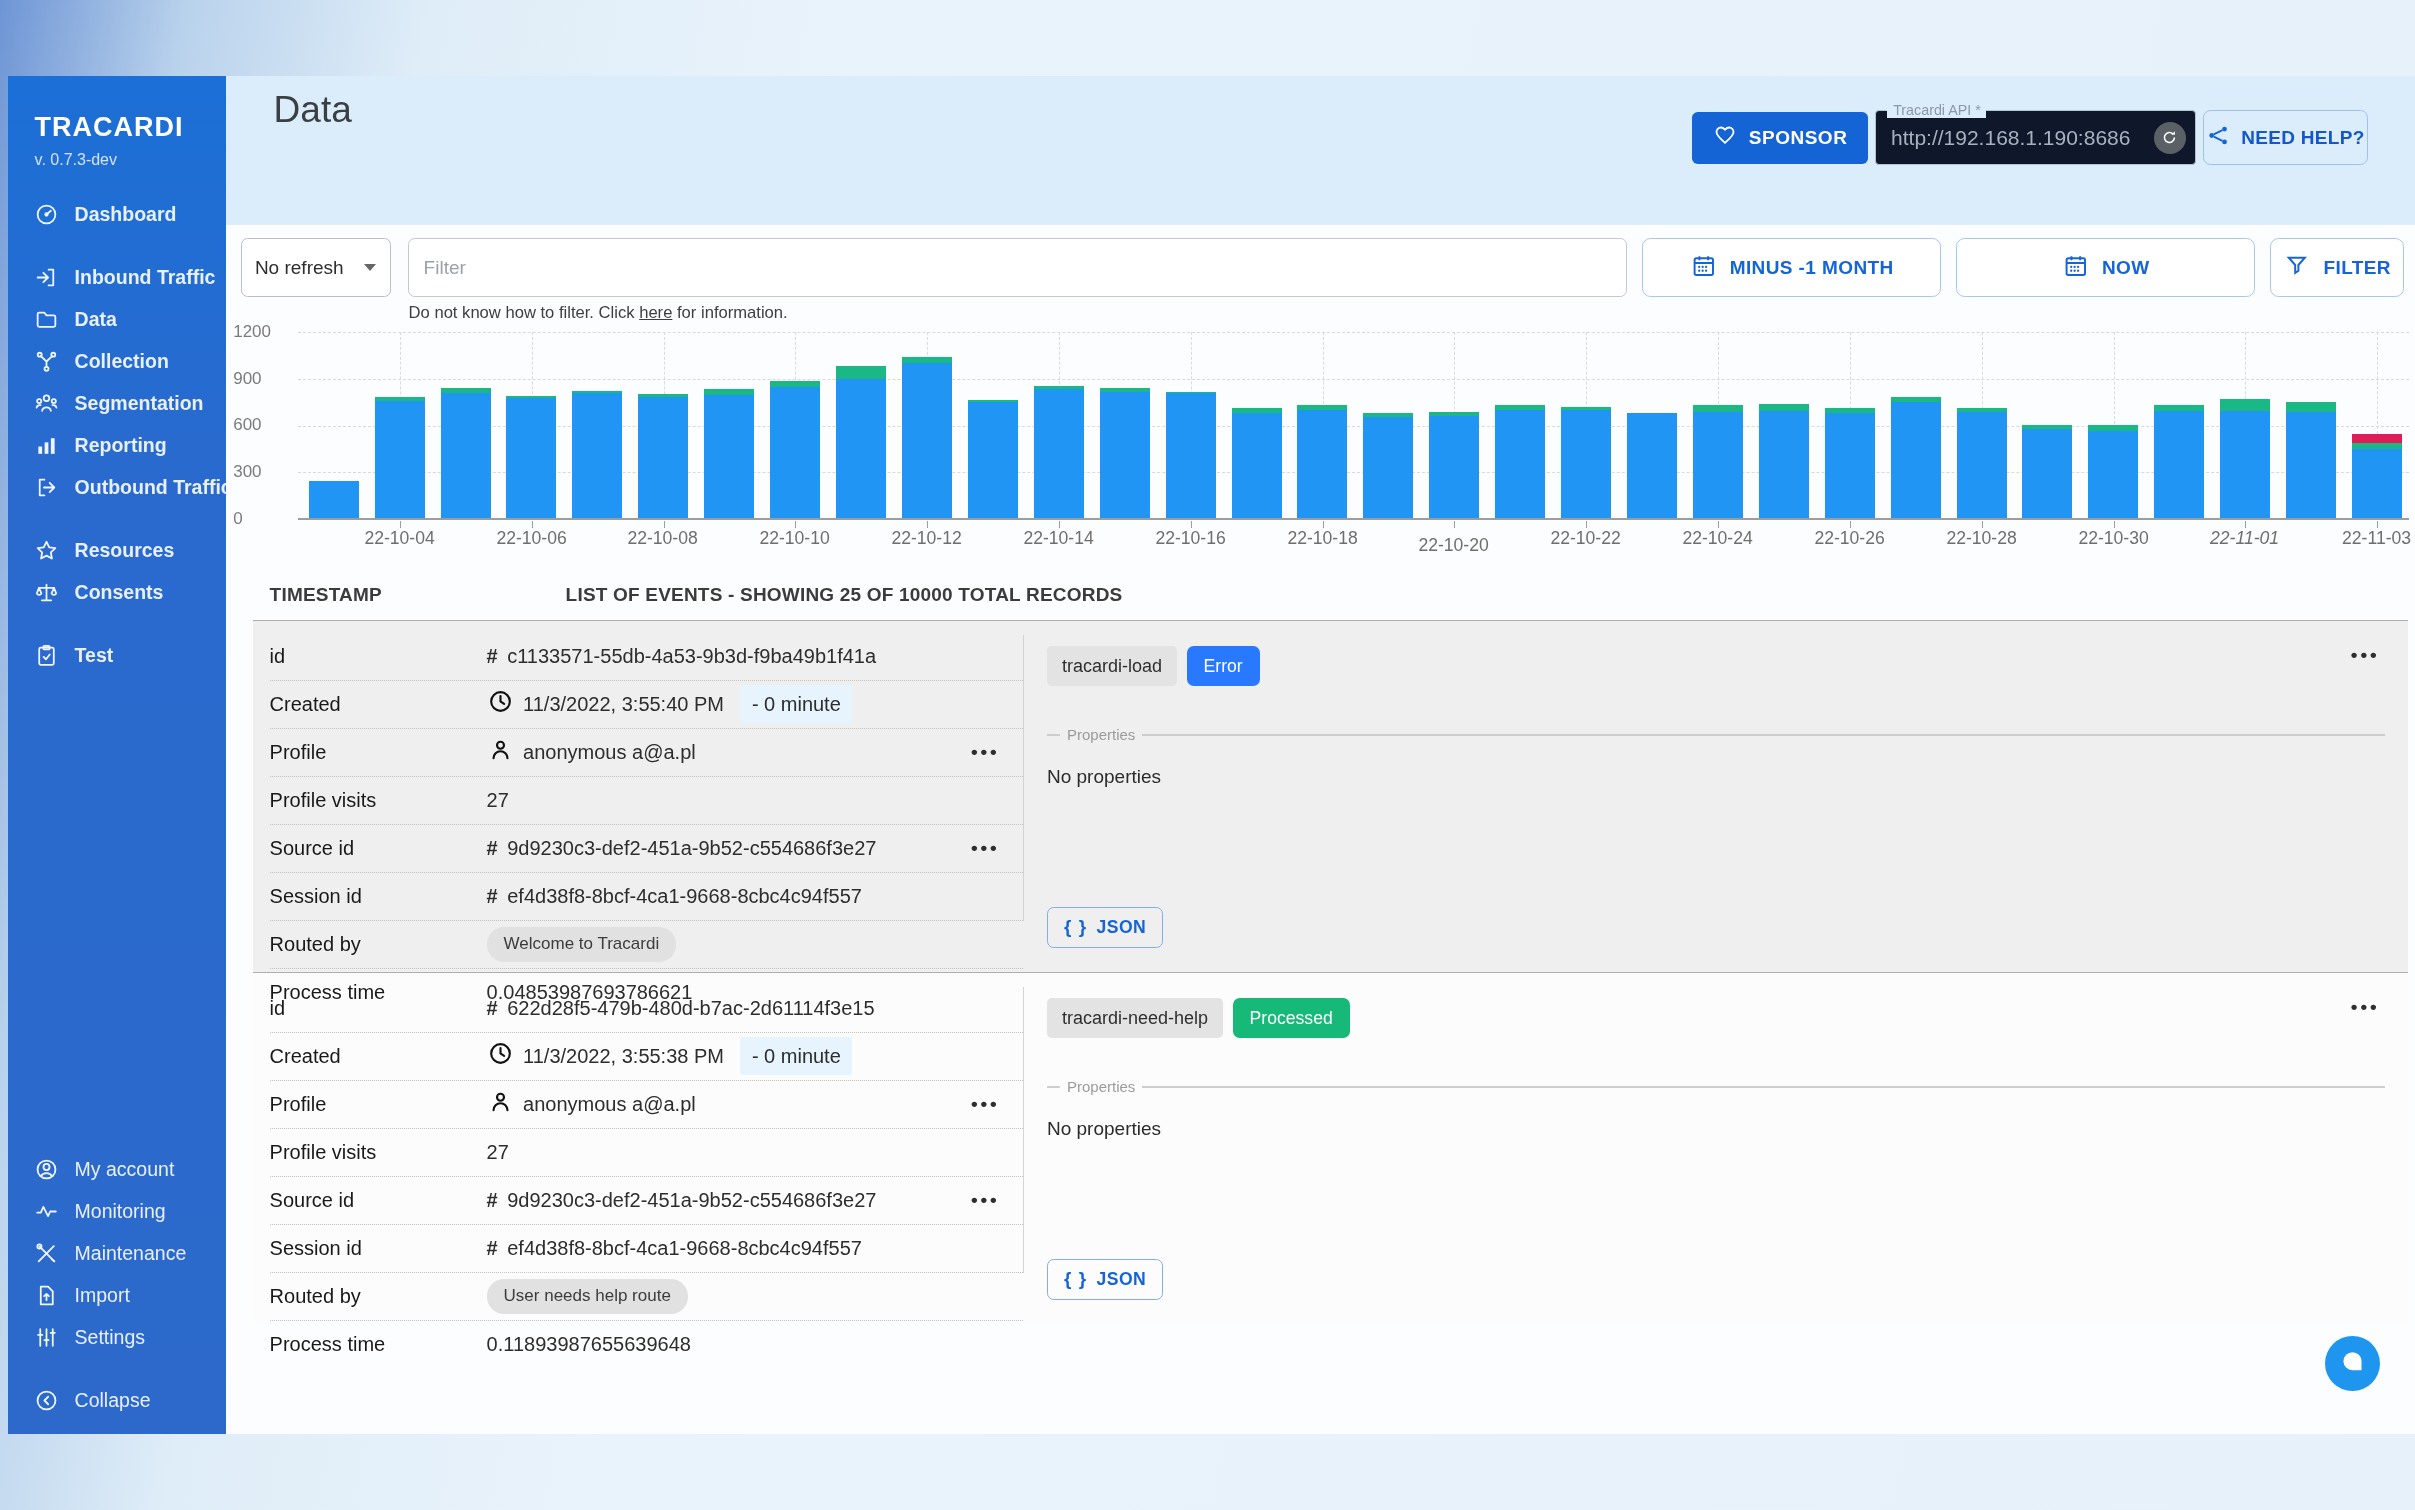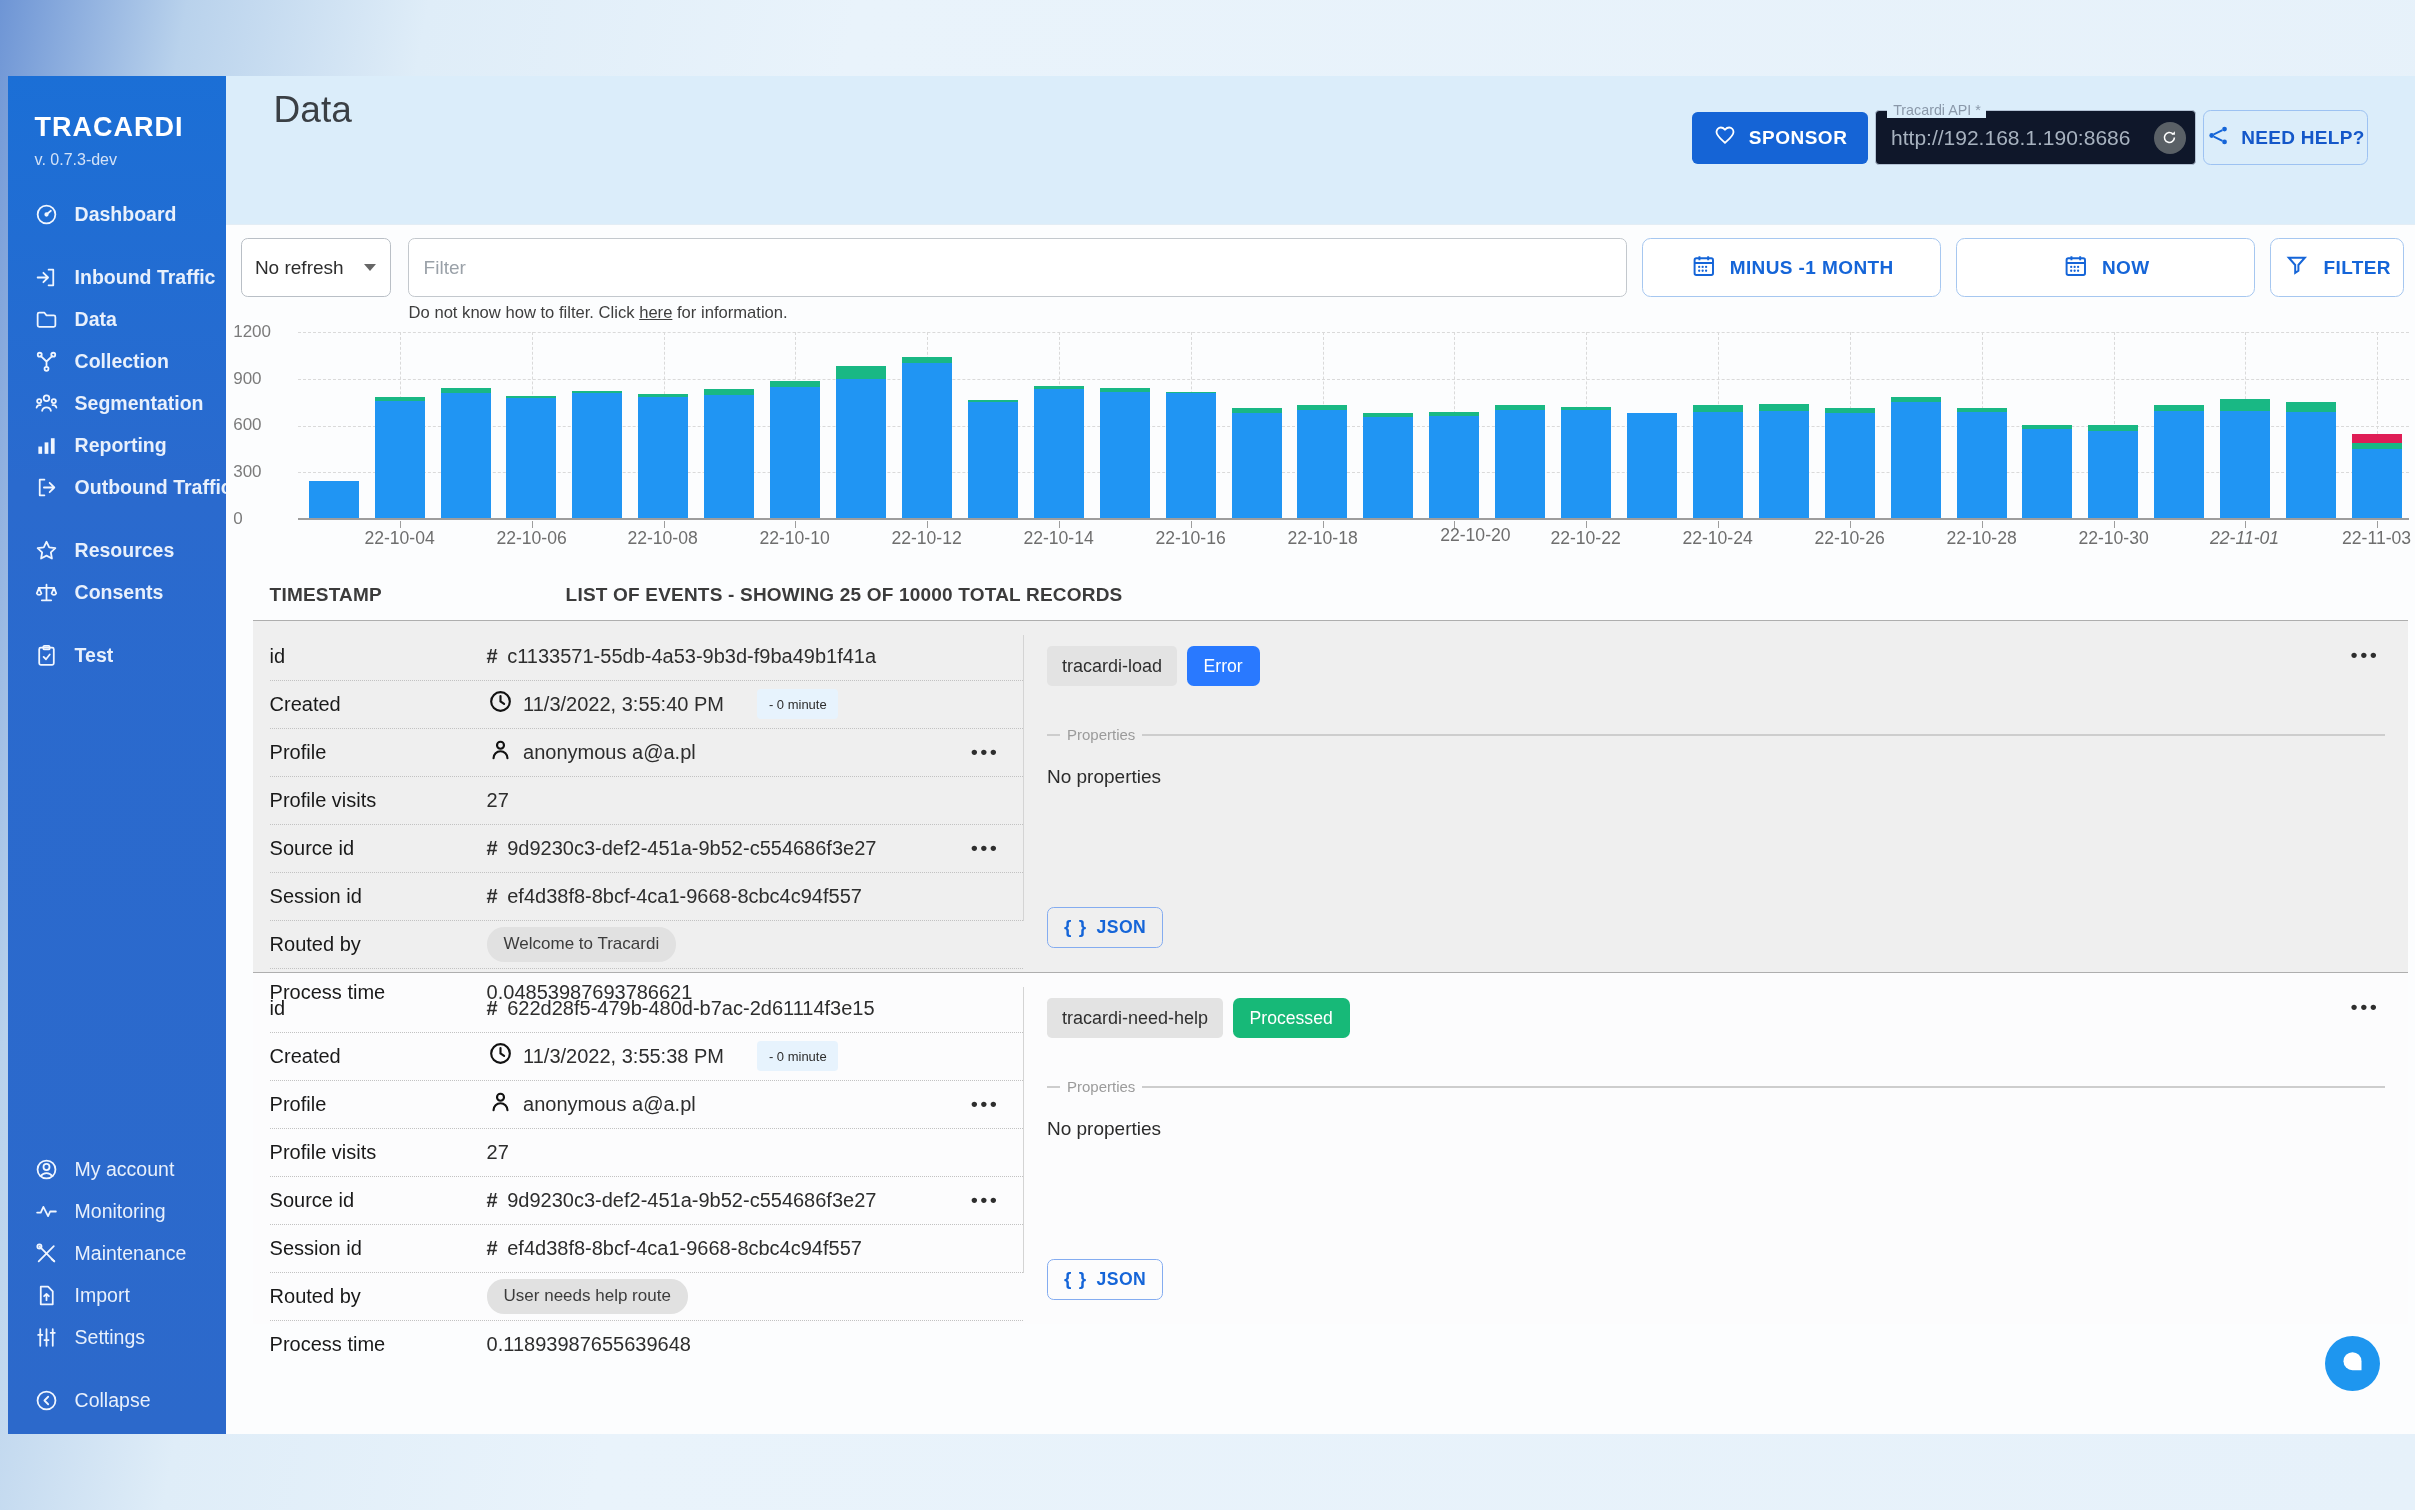--- a/index.html
+++ b/index.html
@@ -74,21 +74,21 @@
   .record { border-top:1.4px solid #aeaeae; display:flex; height:352px; }
   .record.shade { background:#efefef; }
   .record.plain { background:#fcfcfd; }
   .rec-left { width:770px; flex:none; padding:11.4px 0 0 17px; }
   .drow { height:48px; display:flex; align-items:center; border-bottom:1.4px dotted #c2c2c2; padding-right:23px; }
   .drow:last-child { border-bottom:none; }
   .dlabel { width:217px; flex:none; font-size:20px; color:#191919; }
   .dval { flex:1; display:flex; align-items:center; gap:9.5px; font-size:20px; color:#2d2d2d; white-space:nowrap; }
   .hash { font-weight:700; }
   .dval svg { width:27px; height:27px; flex:none; }
-  .minute-badge { background:#e7f3fd; border-radius:3.8px; padding:7.6px 11.4px; font-size:13px; color:#2d2d2d; margin-left:24px; }
+  .minute-badge { background:#e7f3fd; border-radius:3.8px; padding:7.6px 11.4px; font-size:20px; color:#2d2d2d; margin-left:7px; }
   .route-pill { background:#e1e1e1; border-radius:17px; padding:7.6px 17px; font-size:17px; color:#3c3c3c; }
   .dots { margin-left:auto; color:#2e2e2e; font-size:19px; font-weight:700; letter-spacing:2.9px; cursor:pointer; }
   .rec-div { width:1.4px; flex:none; background:#d4d4d4; margin:13.3px 0 51px 0; }
   .rec-right { flex:1; position:relative; padding:25px 23px 15px 23px; display:flex; flex-direction:column; }
   .chips { display:flex; align-items:center; }
   .chip-type { background:#e3e3e3; border-radius:4.8px; padding:9.5px 15px; font-size:18px; color:#2f2f2f; }
   .chip-status { margin-left:9.5px; border-radius:6.7px; padding:9.5px 17px; font-size:17.6px; color:#fff; }
   .pane-dots { position:absolute; right:28.5px; top:23px; margin-left:0; }
   .props { margin-top:40px; display:flex; align-items:center; }
   .pline-a { width:13.3px; height:1.9px; background:#cdcdcd; }
@@ -389,21 +389,21 @@
         <div class="xtickmark" style="left: 833px; top: 196px;"></div>
         <div class="xlabel" style="left: 776px; top: 203px;">22-10-14</div>
         <div class="gridv" style="left: 965px; top: 7.6px; height: 186px;"></div>
         <div class="xtickmark" style="left: 965px; top: 196px;"></div>
         <div class="xlabel" style="left: 908px; top: 203px;">22-10-16</div>
         <div class="gridv" style="left: 1097px; top: 7.6px; height: 186px;"></div>
         <div class="xtickmark" style="left: 1097px; top: 196px;"></div>
         <div class="xlabel" style="left: 1040px; top: 203px;">22-10-18</div>
         <div class="gridv" style="left: 1228px; top: 7.6px; height: 186px;"></div>
         <div class="xtickmark" style="left: 1228px; top: 196px;"></div>
-        <div class="xlabel" style="left: 1171px; top: 200px; text-align: right;">22-10-20</div>
+        <div class="xlabel" style="left: 1171px; top: 210px;">22-10-20</div>
         <div class="gridv" style="left: 1360px; top: 7.6px; height: 186px;"></div>
         <div class="xtickmark" style="left: 1360px; top: 196px;"></div>
         <div class="xlabel" style="left: 1303px; top: 203px;">22-10-22</div>
         <div class="gridv" style="left: 1492px; top: 7.6px; height: 186px;"></div>
         <div class="xtickmark" style="left: 1492px; top: 196px;"></div>
         <div class="xlabel" style="left: 1435px; top: 203px;">22-10-24</div>
         <div class="gridv" style="left: 1624px; top: 7.6px; height: 186px;"></div>
         <div class="xtickmark" style="left: 1624px; top: 196px;"></div>
         <div class="xlabel" style="left: 1567px; top: 203px;">22-10-26</div>
         <div class="gridv" style="left: 1756px; top: 7.6px; height: 186px;"></div>

